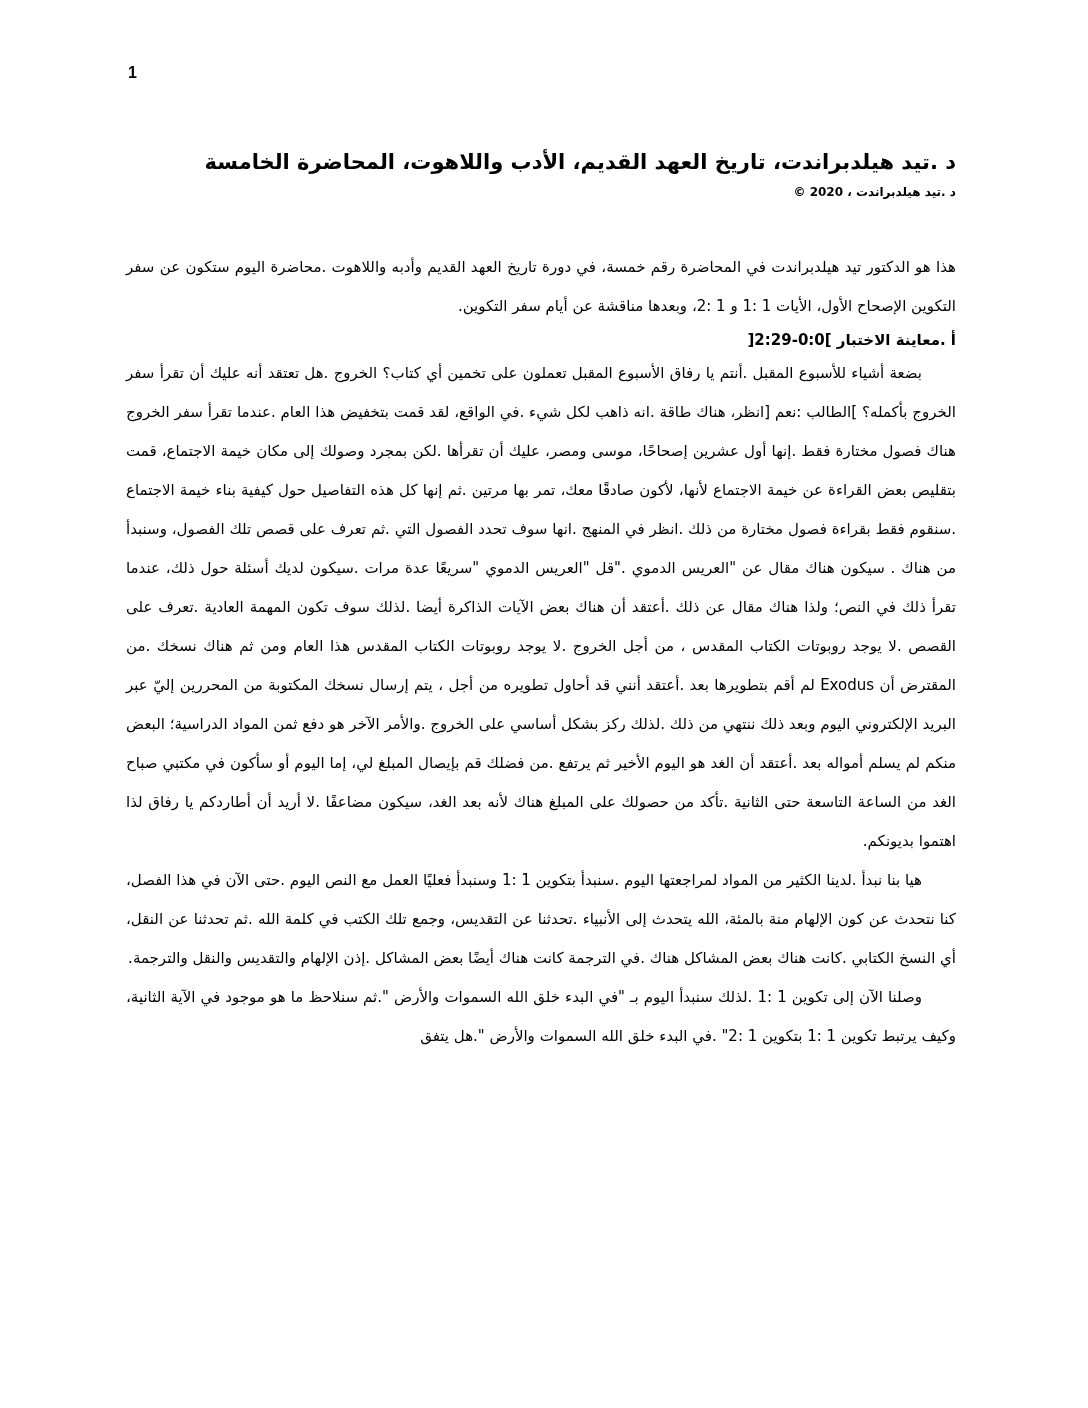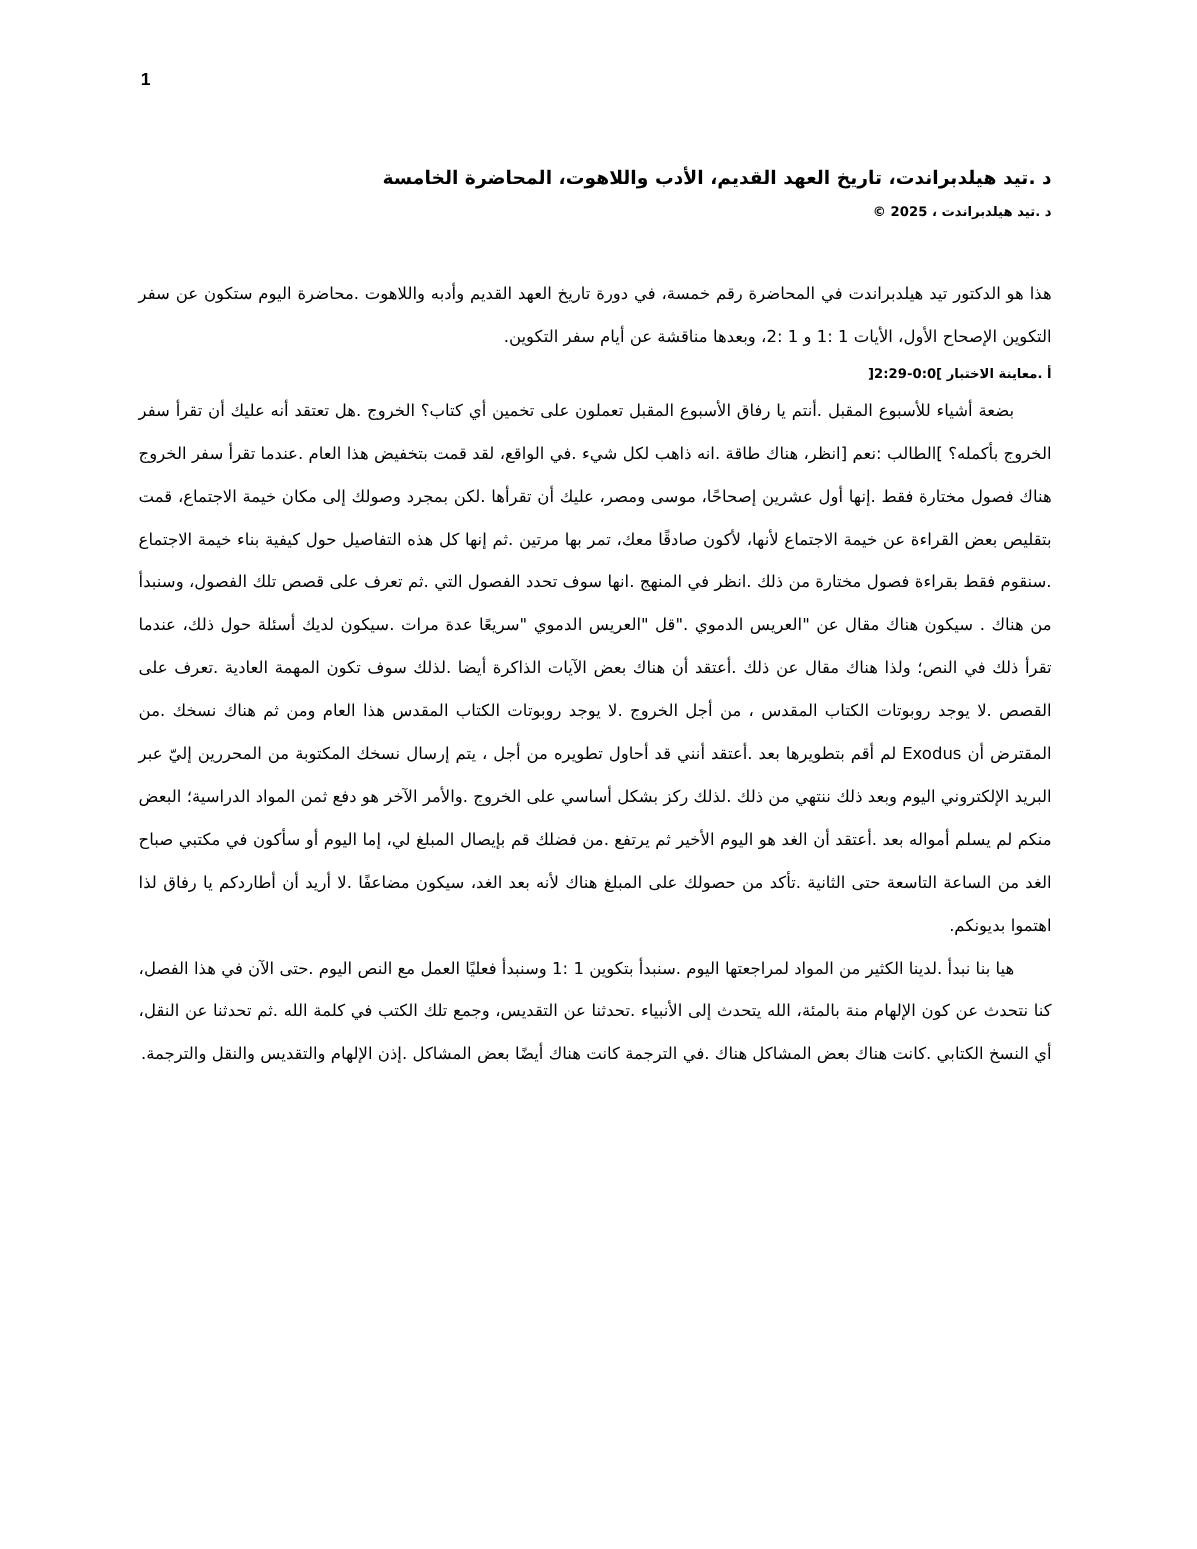--- a/index.html
+++ b/index.html
@@ -7,45 +7,46 @@
   .page-number {
     position: absolute; left: 128px; top: 64px;
     font-family: "Liberation Sans", sans-serif; font-weight: bold; font-size: 16px;
   }
   .doc {
     position: absolute; left: 126px; top: 144px; width: 830px;
     direction: rtl; text-align: right;
     font-family: "DejaVu Sans", sans-serif;
   }
   .title {
-    font-weight: bold; font-size: 17px; line-height: 36px; margin: 0;
+    font-weight: bold; font-size: 21px; line-height: 36px; margin: 0;
     padding-right: 0;
   }
   .copyright {
     font-size: 12px; font-weight: bold; line-height: 24px; margin: 0 0 0 0;
     padding-right: 0;
   }
   .para {
     font-size: 15px; line-height: 39px; font-weight: normal; margin: 0;
     text-align: justify; text-align-last: right;
   }
   .para.indent { text-indent: 34px; }
   .intro { margin-top: 44px; }
   .section-head {
-    font-size: 12px; font-weight: bold; line-height: 28px; margin: 0;
+    font-size: 15px; font-weight: bold; line-height: 28px; margin: 0;
   }
 </style>
 </head>
 <body>
 
 <div class="page-number">1</div>
 
 <div class="doc">
   <p class="title">د .تيد هيلدبراندت، تاريخ العهد القديم، الأدب واللاهوت، المحاضرة الخامسة</p>
-  <p class="copyright">د .تيد هيلدبراندت ، 2025 ©</p>
+  <p class="copyright">د .تيد هيلدبراندت ، 2020 ©</p>
 
   <p class="para intro">هذا هو الدكتور تيد هيلدبراندت في المحاضرة رقم خمسة، في دورة تاريخ العهد القديم وأدبه واللاهوت .محاضرة اليوم ستكون عن سفر التكوين الإصحاح الأول، الأيات 1 :1 و 1 :2، وبعدها مناقشة عن أيام سفر التكوين.</p>
 
   <p class="section-head">أ .معاينة الاختبار ]0:0-2:29[</p>
   <p class="para indent">بضعة أشياء للأسبوع المقبل .أنتم يا رفاق الأسبوع المقبل تعملون على تخمين أي كتاب؟ الخروج .هل تعتقد أنه عليك أن تقرأ سفر الخروج بأكمله؟ ]الطالب :نعم [انظر، هناك طاقة .انه ذاهب لكل شيء .في الواقع، لقد قمت بتخفيض هذا العام .عندما تقرأ سفر الخروج هناك فصول مختارة فقط .إنها أول عشرين إصحاحًا، موسى ومصر، عليك أن تقرأها .لكن بمجرد وصولك إلى مكان خيمة الاجتماع، قمت بتقليص بعض القراءة عن خيمة الاجتماع لأنها، لأكون صادقًا معك، تمر بها مرتين .ثم إنها كل هذه التفاصيل حول كيفية بناء خيمة الاجتماع .سنقوم فقط بقراءة فصول مختارة من ذلك .انظر في المنهج .انها سوف تحدد الفصول التي .ثم تعرف على قصص تلك الفصول، وسنبدأ من هناك . سيكون هناك مقال عن "العريس الدموي ."قل "العريس الدموي "سريعًا عدة مرات .سيكون لديك أسئلة حول ذلك، عندما تقرأ ذلك في النص؛ ولذا هناك مقال عن ذلك .أعتقد أن هناك بعض الآيات الذاكرة أيضا .لذلك سوف تكون المهمة العادية .تعرف على القصص .لا يوجد روبوتات الكتاب المقدس ، من أجل الخروج .لا يوجد روبوتات الكتاب المقدس هذا العام ومن ثم هناك نسخك .من المقترض أن Exodus لم أقم بتطويرها بعد .أعتقد أنني قد أحاول تطويره من أجل ، يتم إرسال نسخك المكتوبة من المحررين إليّ عبر البريد الإلكتروني اليوم وبعد ذلك ننتهي من ذلك .لذلك ركز بشكل أساسي على الخروج .والأمر الآخر هو دفع ثمن المواد الدراسية؛ البعض منكم لم يسلم أمواله بعد .أعتقد أن الغد هو اليوم الأخير ثم يرتفع .من فضلك قم بإيصال المبلغ لي، إما اليوم أو سأكون في مكتبي صباح الغد من الساعة التاسعة حتى الثانية .تأكد من حصولك على المبلغ هناك لأنه بعد الغد، سيكون مضاعفًا .لا أريد أن أطاردكم يا رفاق لذا اهتموا بديونكم.</p>
 
   <p class="para indent">هيا بنا نبدأ .لدينا الكثير من المواد لمراجعتها اليوم .سنبدأ بتكوين 1 :1 وسنبدأ فعليًا العمل مع النص اليوم .حتى الآن في هذا الفصل، كنا نتحدث عن كون الإلهام منة بالمئة، الله يتحدث إلى الأنبياء .تحدثنا عن التقديس، وجمع تلك الكتب في كلمة الله .ثم تحدثنا عن النقل، أي النسخ الكتابي .كانت هناك بعض المشاكل هناك .في الترجمة كانت هناك أيضًا بعض المشاكل .إذن الإلهام والتقديس والنقل والترجمة.</p>
+  <p class="para indent">وصلنا الآن إلى تكوين 1 :1 .لذلك سنبدأ اليوم بـ "في البدء خلق الله السموات والأرض ".ثم سنلاحظ ما هو موجود في الآية الثانية، وكيف يرتبط تكوين 1 :1 بتكوين 1 :2" .في البدء خلق الله السموات والأرض ".هل يتفق</p>
 </div>
 
 </body></html>

